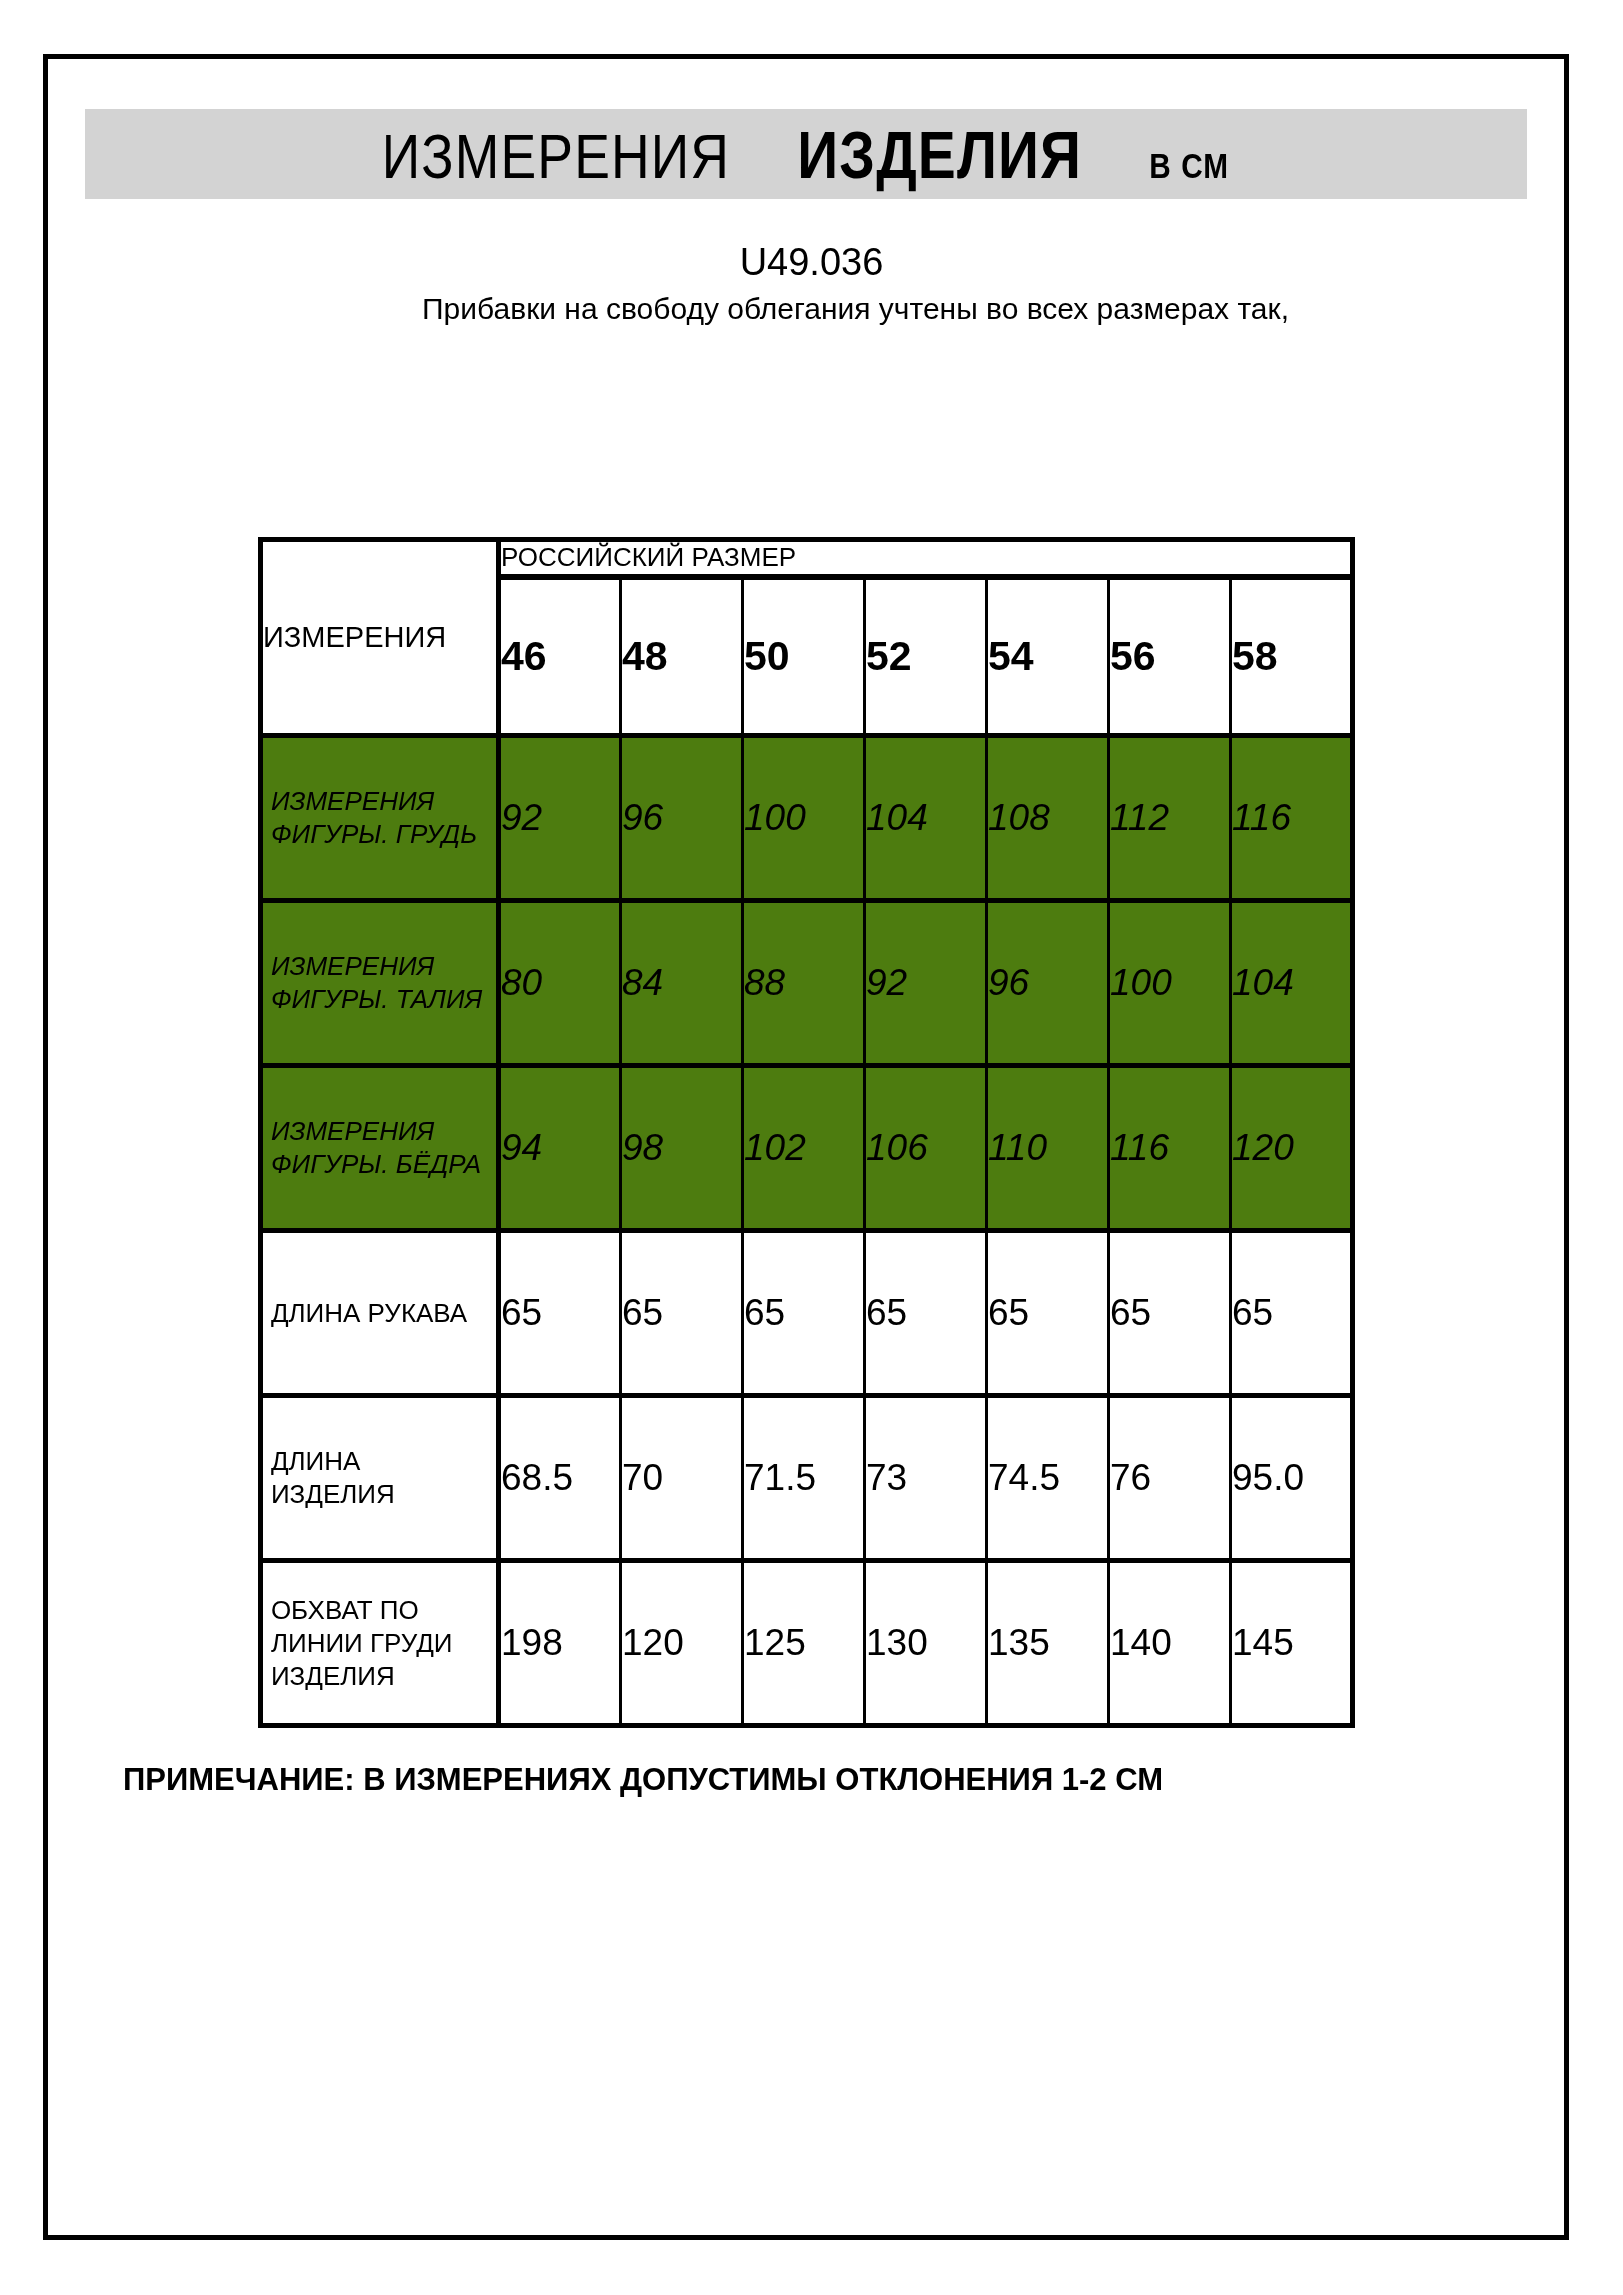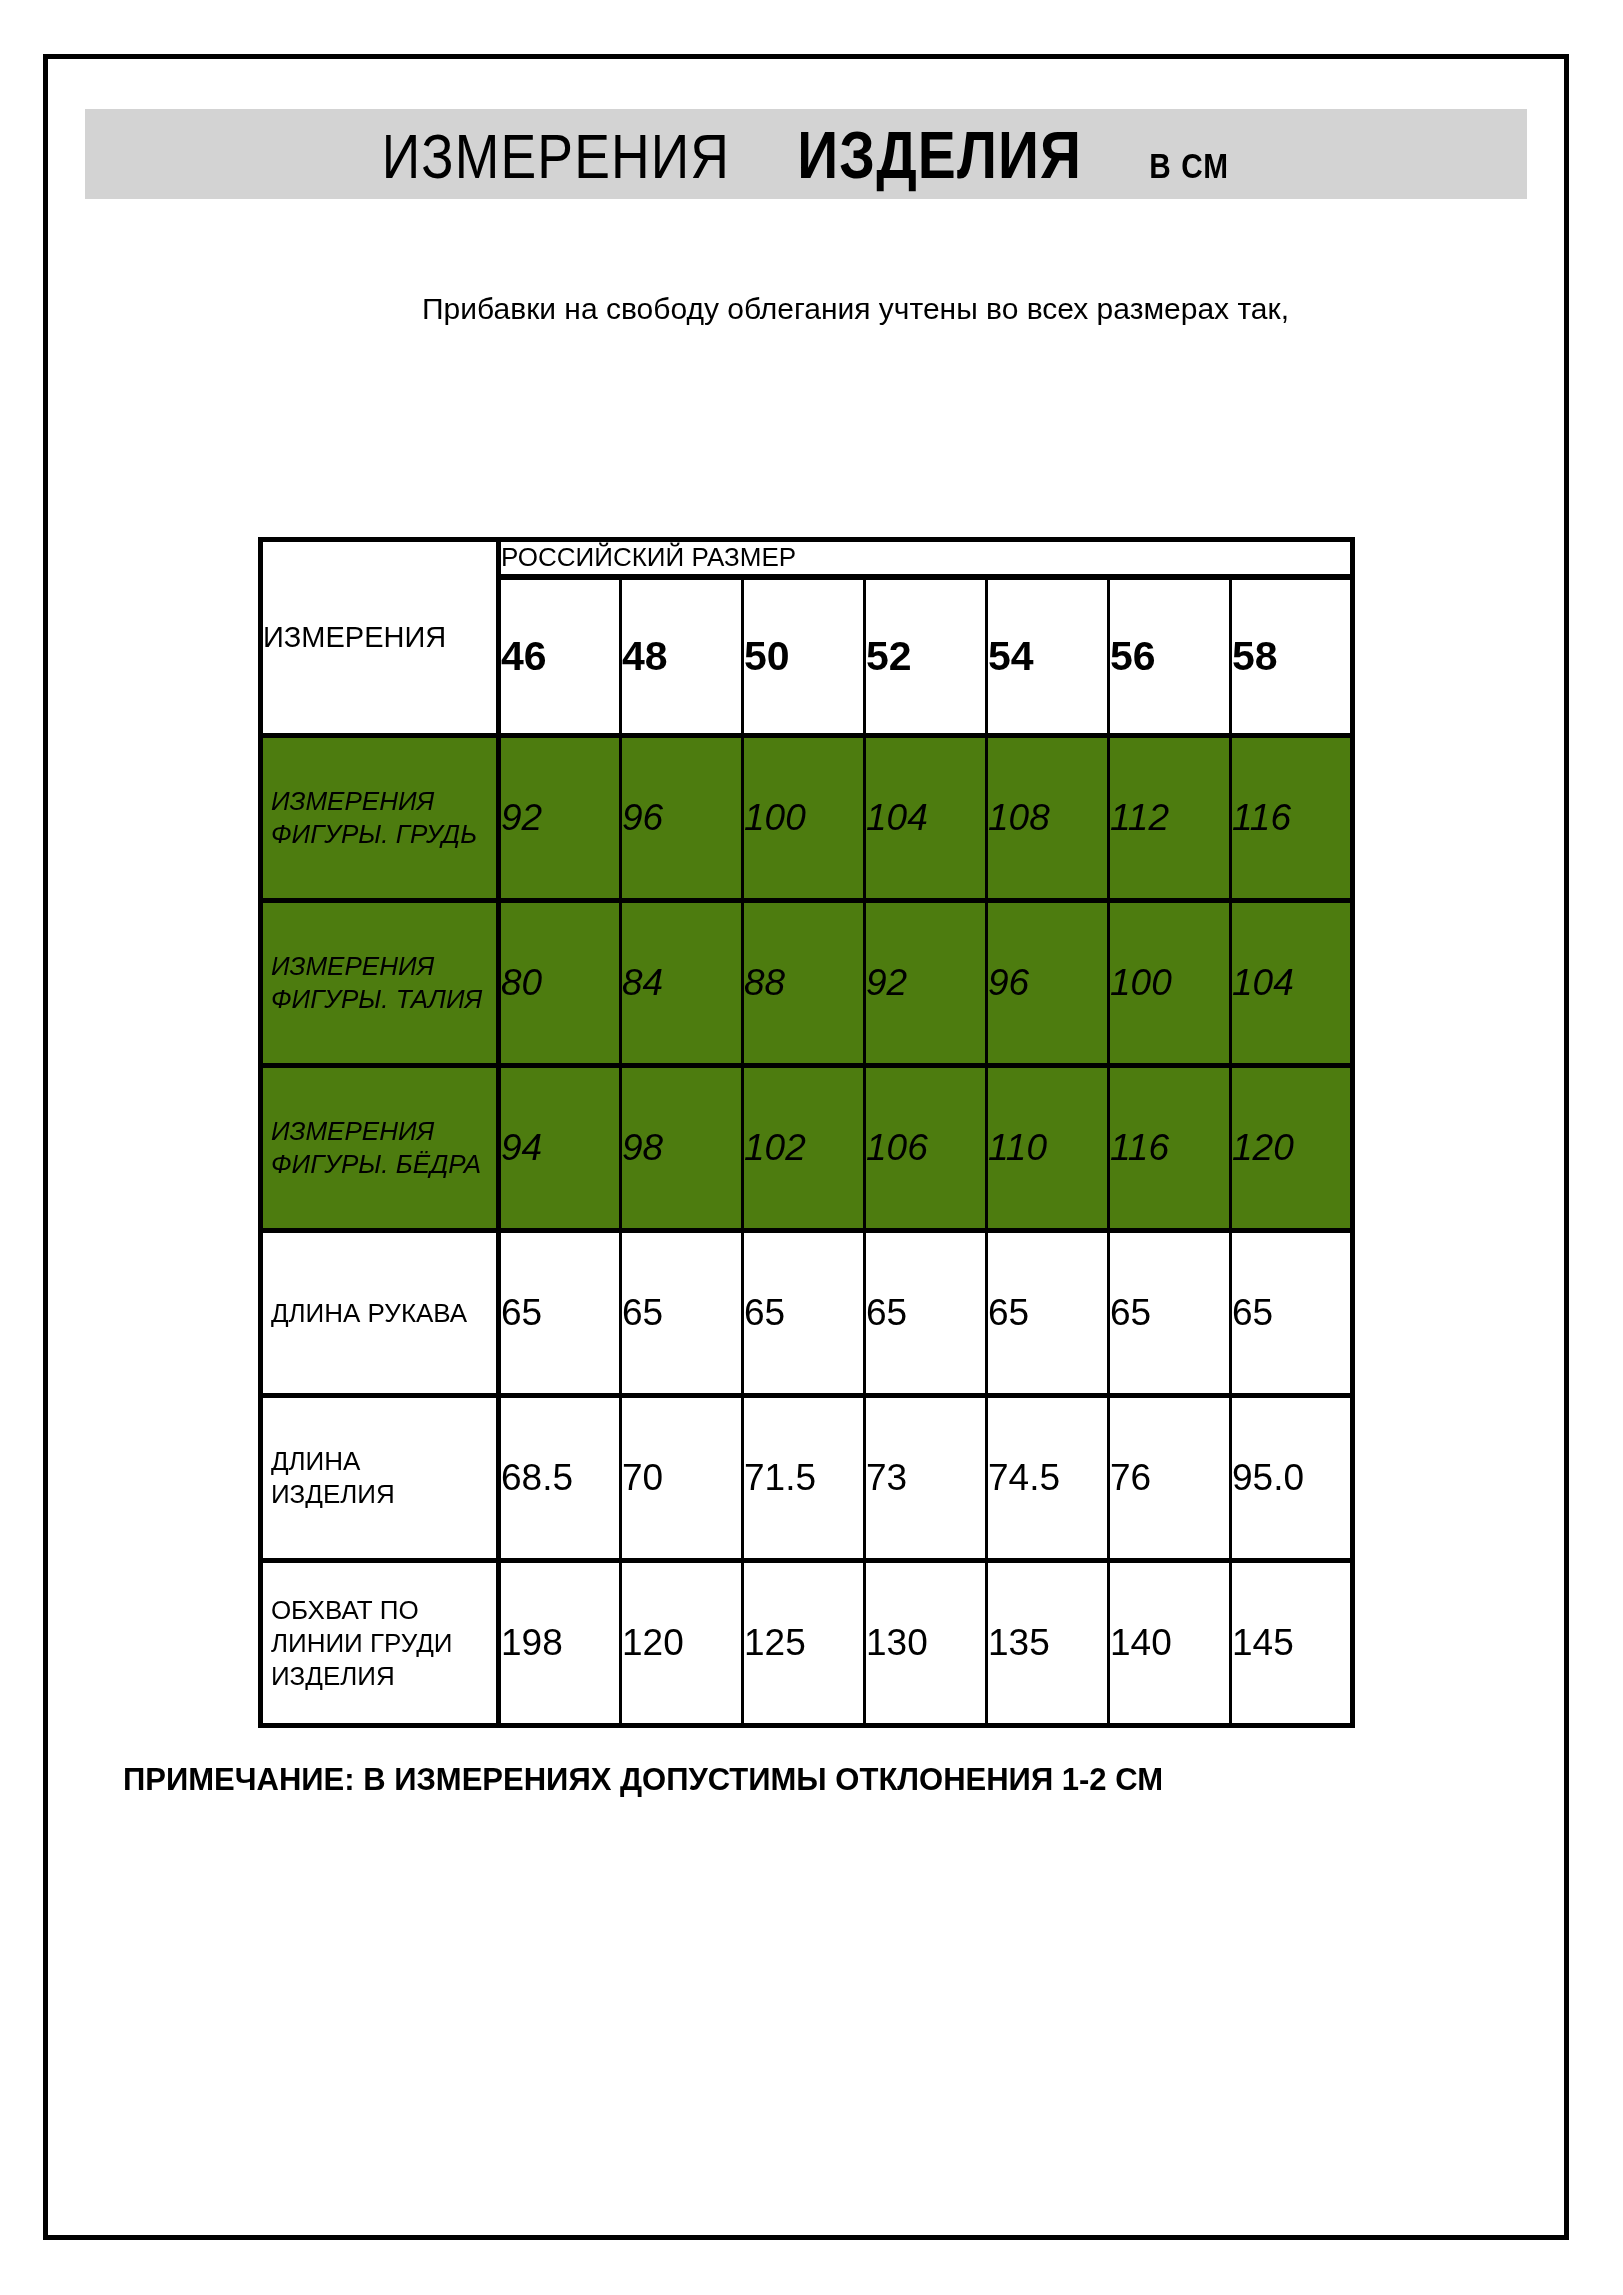--- a/index.html
+++ b/index.html
@@ -132,20 +132,21 @@
   <div class="frame"></div>
 
   <div class="band">
     <div class="band-inner">
       <span class="t-meas">ИЗМЕРЕНИЯ</span>
       <span class="t-prod">ИЗДЕЛИЯ</span>
       <span class="t-units">В СМ</span>
     </div>
   </div>
 
+  <div class="code">U49.036</div>
 
   <div class="desc">
     <div class="desc-line">Прибавки на свободу облегания учтены во всех размерах так,</div>
   </div>
 
   <table class="size-table">
     <colgroup>
       <col class="c-label">
       <col span="7" class="c-size">
     </colgroup>

